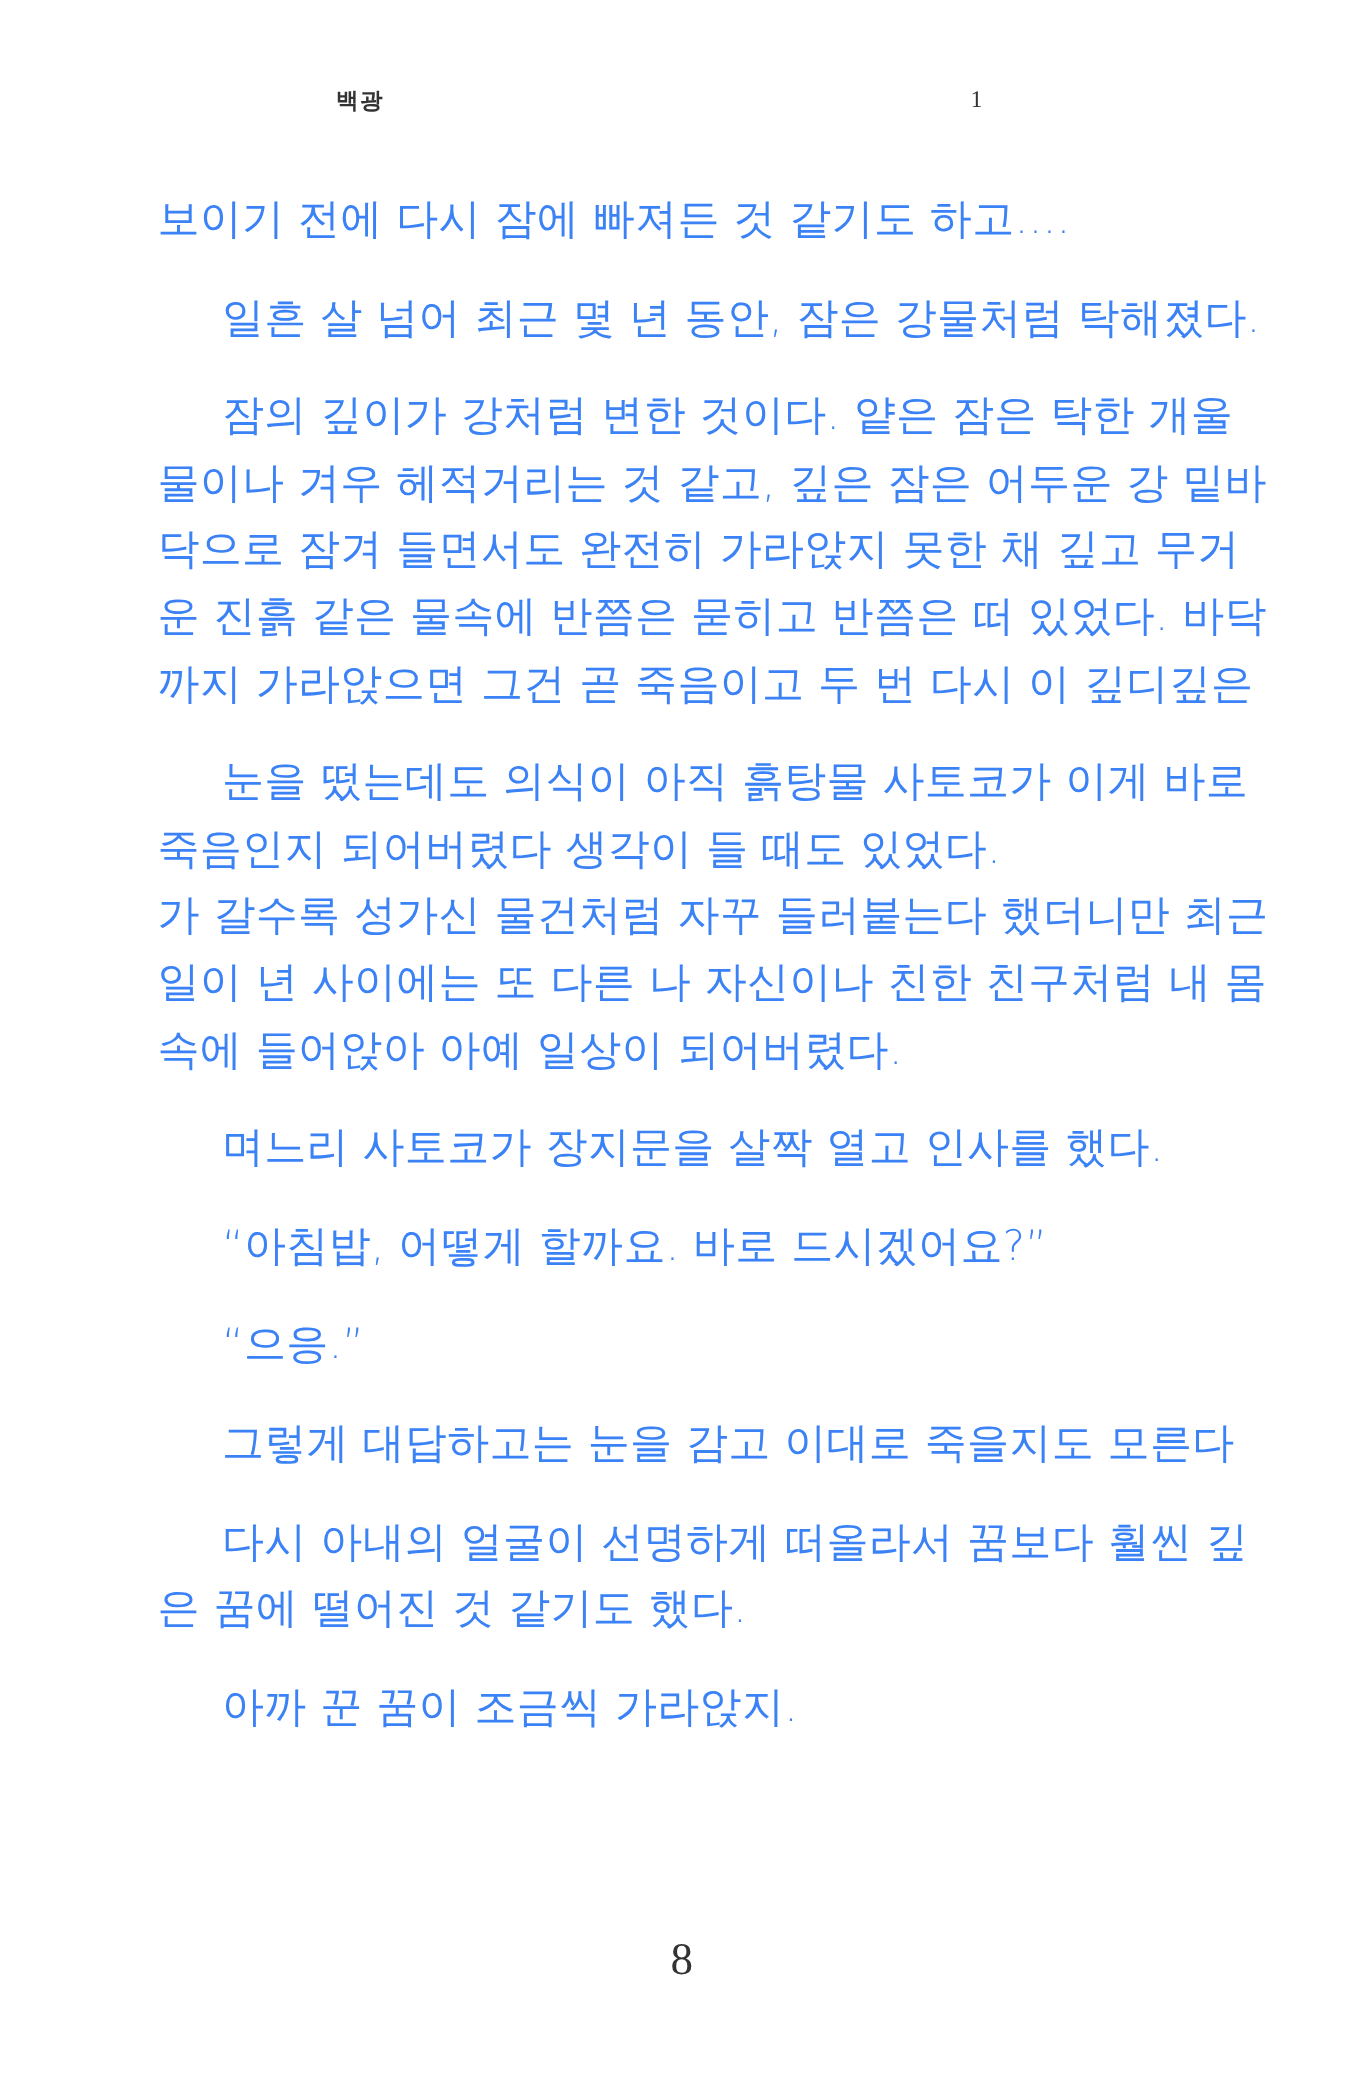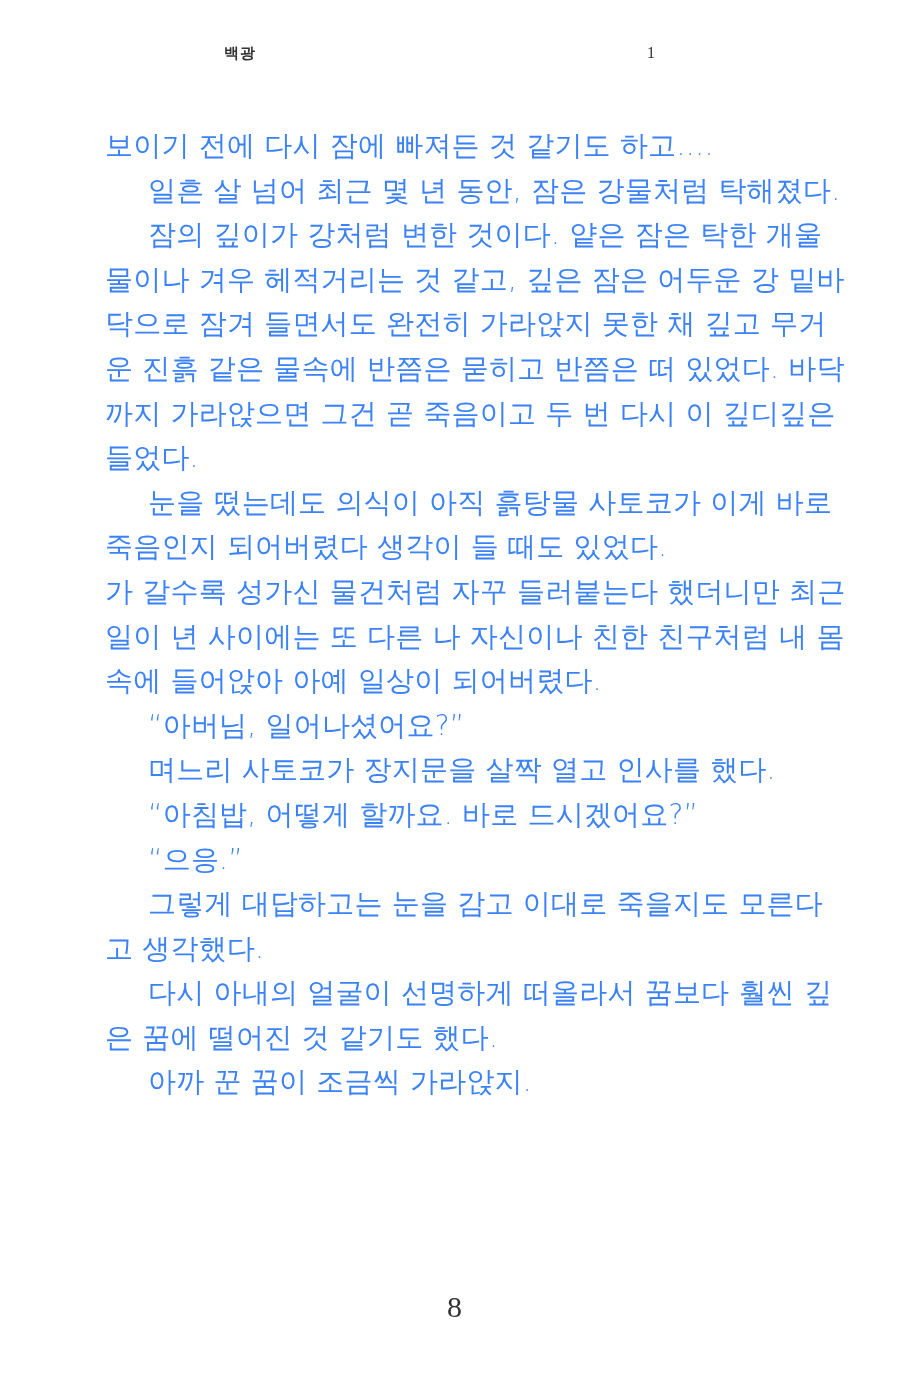--- a/index.html
+++ b/index.html
@@ -10,21 +10,21 @@
     body {
       width: 909px;
       height: 1400px;
       position: relative;
       overflow: hidden;
       color: #2a2a2a;
       font-family: "DejaVu Serif", "Liberation Serif", serif;
     }
     .running-header {
       position: absolute;
-      top: 44px;
+      top: 58px;
       left: 0;
       width: 779px;
       height: 24px;
       padding-left: 20px;
     }
     .header-title {
       position: absolute;
       left: 224px;
       top: 0;
       font-size: 15px;
@@ -53,20 +53,21 @@
       white-space: nowrap;
       letter-spacing: 0.2px;
       color: #3b82f6;
       text-align: justify;
       text-align-last: justify;
       font-family: "DejaVu Sans", sans-serif;
       font-weight: 300;
     }
     .line.indent {
       padding-left: 43px;
+      margin-top: 21px;
     }
     .line.last {
       text-align-last: left;
     }
     .page-number {
       position: absolute;
       top: 1290px;
       left: 0;
       width: 909px;
       text-align: center;
@@ -84,30 +85,27 @@
 </div>
 
 <div class="body-text" id="body-text">
     <div class="line last">보이기 전에 다시 잠에 빠져든 것 같기도 하고….</div>
     <div class="line indent last">일흔 살 넘어 최근 몇 년 동안, 잠은 강물처럼 탁해졌다.</div>
     <div class="line indent">잠의 깊이가 강처럼 변한 것이다. 얕은 잠은 탁한 개울</div>
     <div class="line">물이나 겨우 헤적거리는 것 같고, 깊은 잠은 어두운 강 밑바</div>
     <div class="line">닥으로 잠겨 들면서도 완전히 가라앉지 못한 채 깊고 무거</div>
     <div class="line">운 진흙 같은 물속에 반쯤은 묻히고 반쯤은 떠 있었다. 바닥</div>
     <div class="line">까지 가라앉으면 그건 곧 죽음이고 두 번 다시 이 깊디깊은</div>
-    <div class="line last">들었다.</div>
     <div class="line indent">눈을 떴는데도 의식이 아직 흙탕물 사토코가 이게 바로</div>
     <div class="line last">죽음인지 되어버렸다 생각이 들 때도 있었다.</div>
     <div class="line">가 갈수록 성가신 물건처럼 자꾸 들러붙는다 했더니만 최근</div>
     <div class="line">일이 년 사이에는 또 다른 나 자신이나 친한 친구처럼 내 몸</div>
     <div class="line last">속에 들어앉아 아예 일상이 되어버렸다.</div>
-    <div class="line indent last">“아버님, 일어나셨어요?”</div>
     <div class="line indent last">며느리 사토코가 장지문을 살짝 열고 인사를 했다.</div>
     <div class="line indent last">“아침밥, 어떻게 할까요. 바로 드시겠어요?”</div>
     <div class="line indent last">“으응.”</div>
     <div class="line indent">그렇게 대답하고는 눈을 감고 이대로 죽을지도 모른다</div>
-    <div class="line last">고 생각했다.</div>
     <div class="line indent">다시 아내의 얼굴이 선명하게 떠올라서 꿈보다 훨씬 깊</div>
     <div class="line last">은 꿈에 떨어진 것 같기도 했다.</div>
     <div class="line indent last">아까 꾼 꿈이 조금씩 가라앉지.</div>
   </div>
 
 <div class="page-number">8</div>
 
 </body></html>

